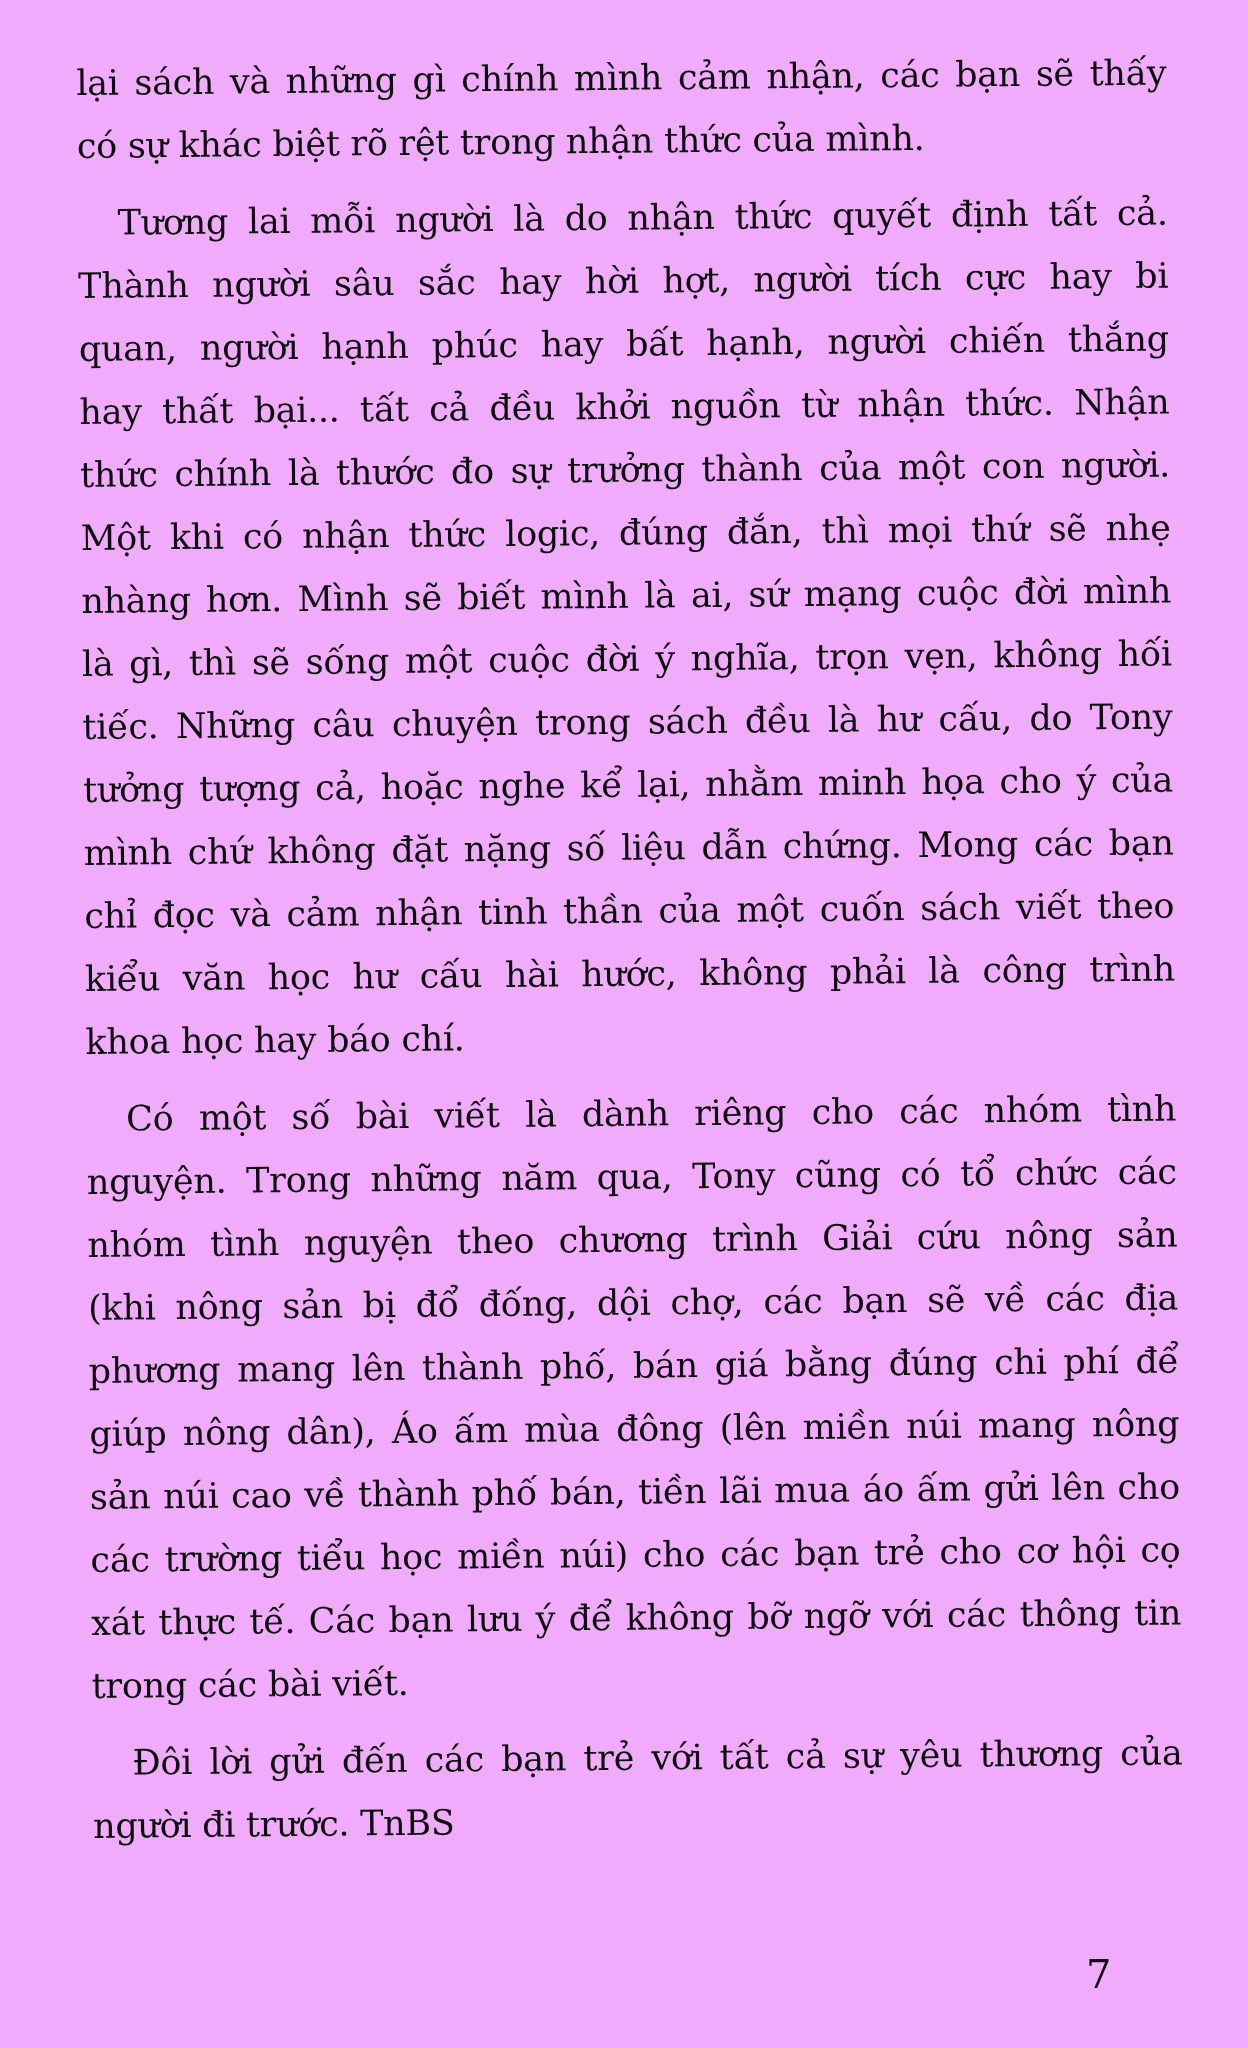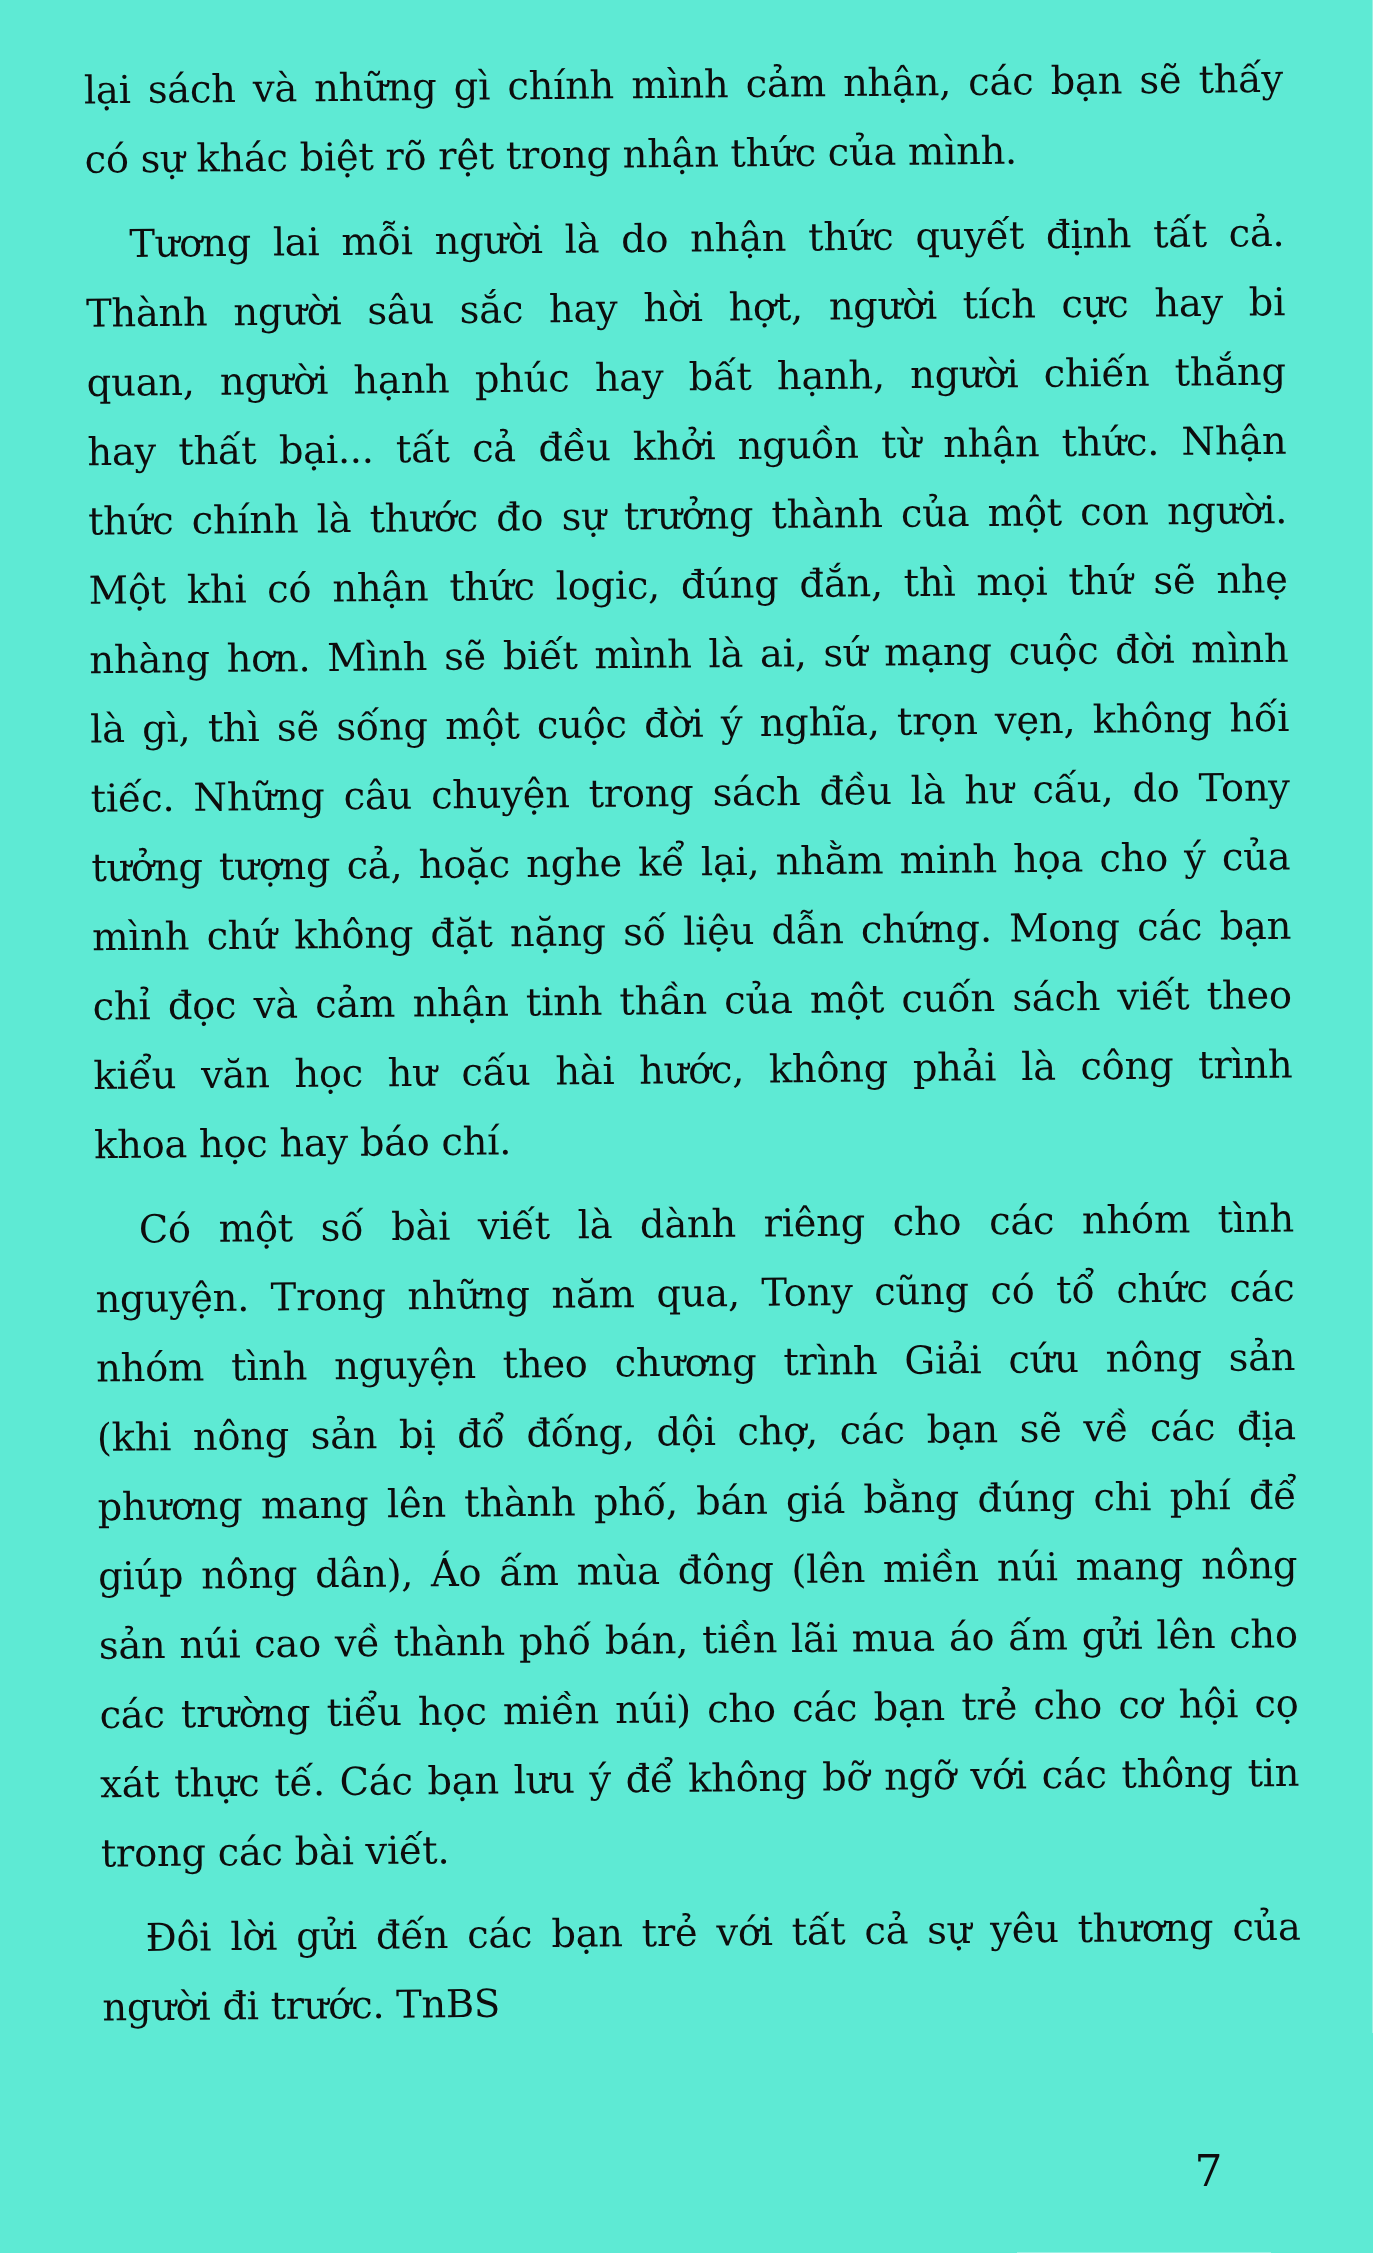--- a/index.html
+++ b/index.html
@@ -4,21 +4,21 @@
 <style>
   html, body {
     margin: 0;
     padding: 0;
     background: #ffffff;
   }
   .book-page {
     position: relative;
     width: 1248px;
     height: 2048px;
-    background: #5eead4;
+    background: #f0abfc;
     overflow: hidden;
     font-family: "DejaVu Serif", "Liberation Serif", serif;
     color: #0d0d0d;
   }
   .text-block {
     position: absolute;
     left: 76px;
     top: 52px;
     width: 1090px;
     transform: rotate(-0.55deg);

